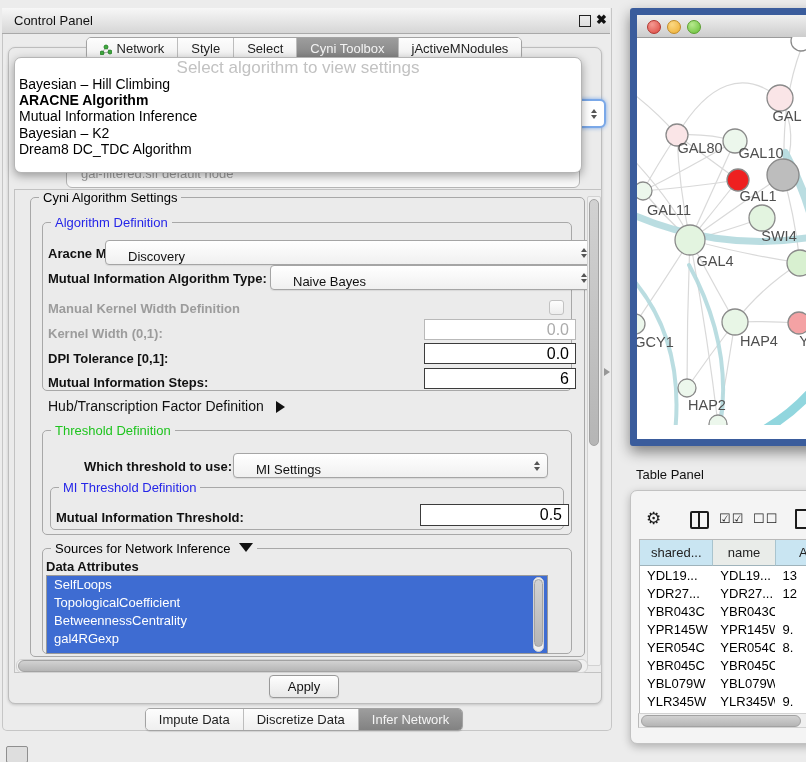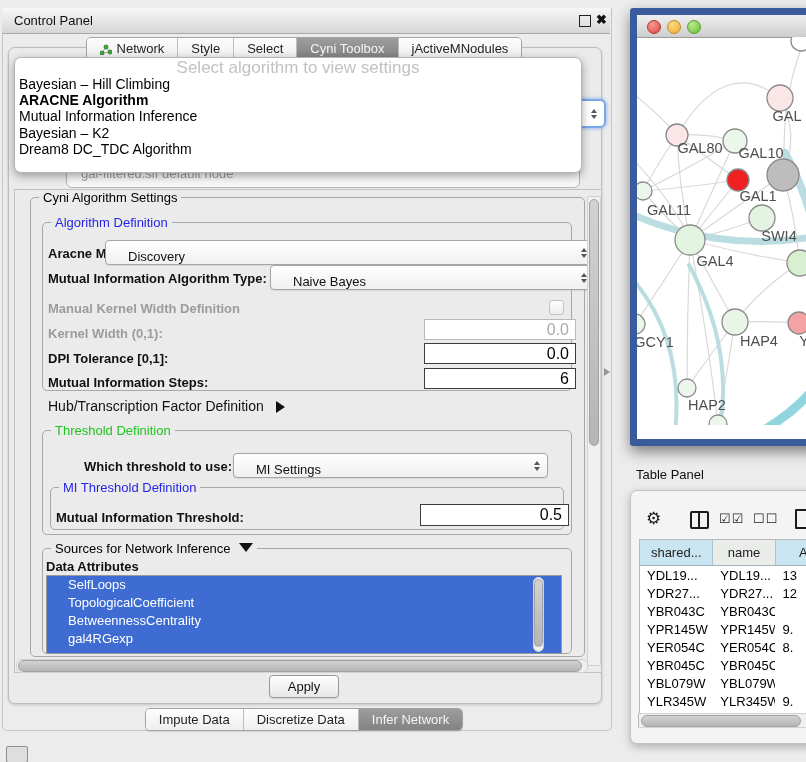--- a/index.html
+++ b/index.html
@@ -51,21 +51,21 @@
   .tfield{background:#fff;border:1px solid #3c3c3c;font-size:16px;color:#000;
      text-align:right;padding-right:6px;display:flex;align-items:center;
      justify-content:flex-end;}
   .tfield.disabled{border:1px solid #b9b9b9;color:#ababab;}
   .checkbox{width:13px;height:13px;border:1px solid #c2c2c2;border-radius:3px;
      background:linear-gradient(#fdfdfd,#ededed);}
   .button{background:linear-gradient(#fefefe,#e7e7e7);border:1px solid #999;
      border-radius:4px;font-size:13px;color:#111;display:flex;align-items:center;
      justify-content:center;box-shadow:0 1px 1px rgba(0,0,0,.1);}
   
-  #attr-list{background:#3e6cd2;border:1px solid #9a9a9a;padding-left:14px;}
+  #attr-list{background:#3e6cd2;border:1px solid #9a9a9a;}
   .attr-item{color:#fff;font-size:13px;line-height:18px;padding-left:7px;}
   
   .sb-track{background:#f0f0f0;border:1px solid #d2d2d2;border-radius:6px;}
   .sb-thumb{background:linear-gradient(#d2d2d2,#b5b5b5);border:1px solid #a2a2a2;
      border-radius:6px;}
   
   #net-window{left:630px;top:8px;width:200px;height:424px;
      border:7px solid #3a5c9c;border-radius:3px;background:#fff;
      box-shadow:0 6px 14px rgba(0,0,0,.45);}
   #net-titlebar{position:absolute;left:0;top:0;right:0;height:22px;

